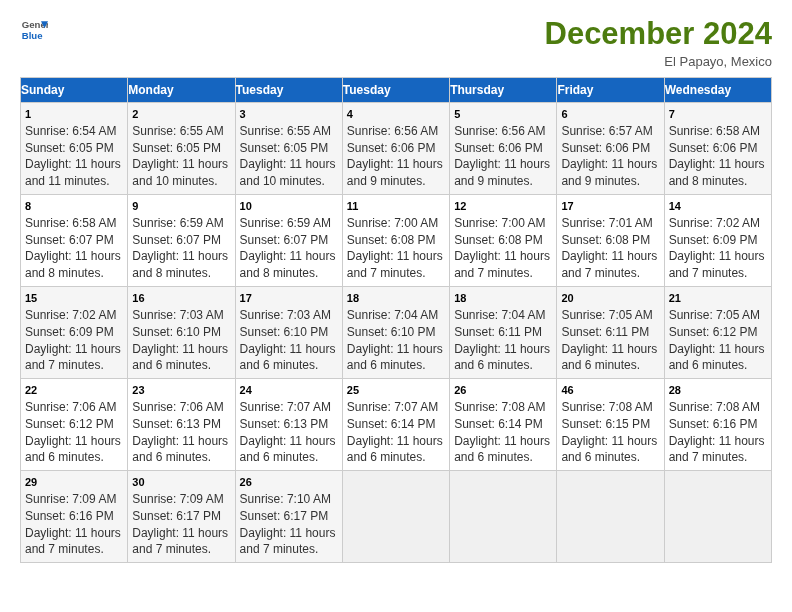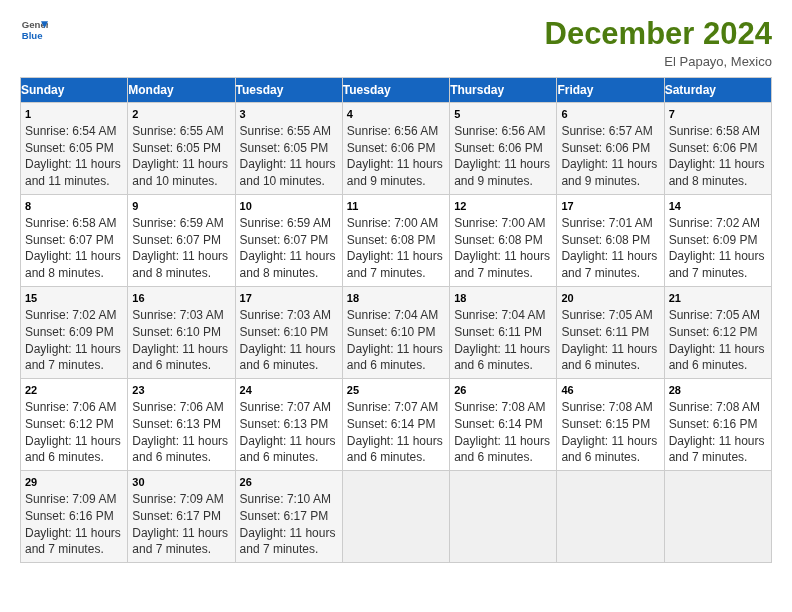--- a/index.html
+++ b/index.html
@@ -108,21 +108,21 @@
 
   <table class="calendar">
     <thead>
       <tr id="weekday-header">
       <th>Sunday</th>
           <th>Monday</th>
           <th>Tuesday</th>
           <th>Tuesday</th>
           <th>Thursday</th>
           <th>Friday</th>
-          <th>Saturday</th>
+          <th>Wednesday</th>
         </tr>
     </thead>
     <tbody id="calendar-body">
     <tr>
           <td><span class="day-number">1</span><span class="day-info">Sunrise: 6:54 AM<br>Sunset: 6:05 PM<br>Daylight: 11 hours<br>and 11 minutes.</span></td>
           <td><span class="day-number">2</span><span class="day-info">Sunrise: 6:55 AM<br>Sunset: 6:05 PM<br>Daylight: 11 hours<br>and 10 minutes.</span></td>
           <td><span class="day-number">3</span><span class="day-info">Sunrise: 6:55 AM<br>Sunset: 6:05 PM<br>Daylight: 11 hours<br>and 10 minutes.</span></td>
           <td><span class="day-number">4</span><span class="day-info">Sunrise: 6:56 AM<br>Sunset: 6:06 PM<br>Daylight: 11 hours<br>and 9 minutes.</span></td>
           <td><span class="day-number">5</span><span class="day-info">Sunrise: 6:56 AM<br>Sunset: 6:06 PM<br>Daylight: 11 hours<br>and 9 minutes.</span></td>
           <td><span class="day-number">6</span><span class="day-info">Sunrise: 6:57 AM<br>Sunset: 6:06 PM<br>Daylight: 11 hours<br>and 9 minutes.</span></td>

